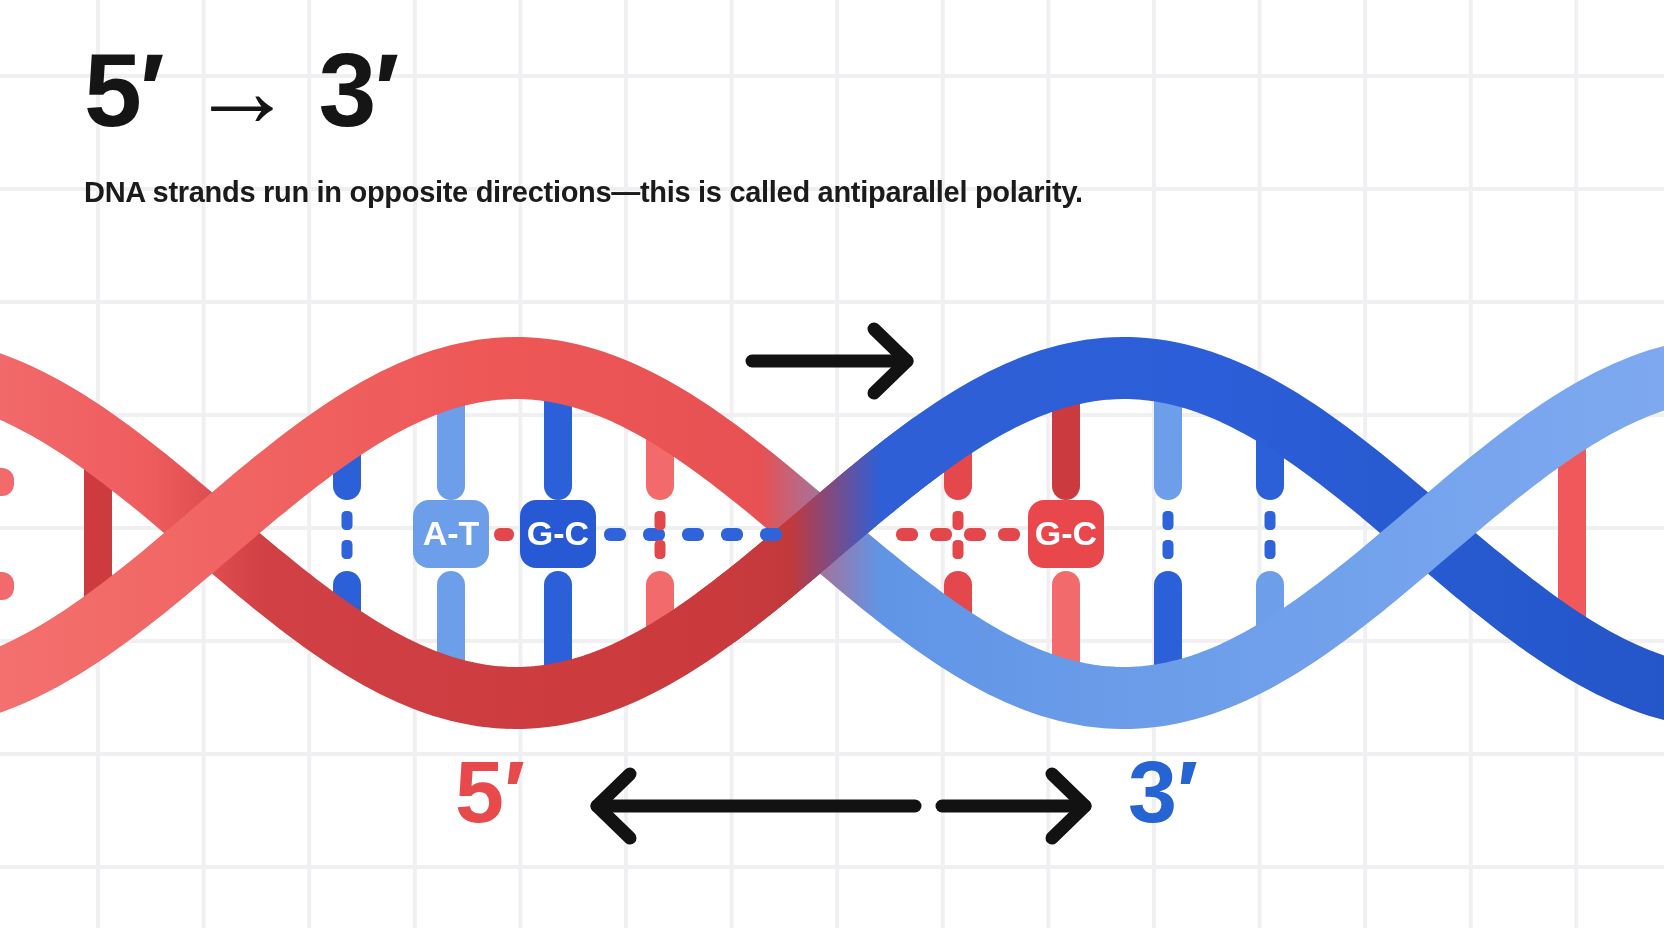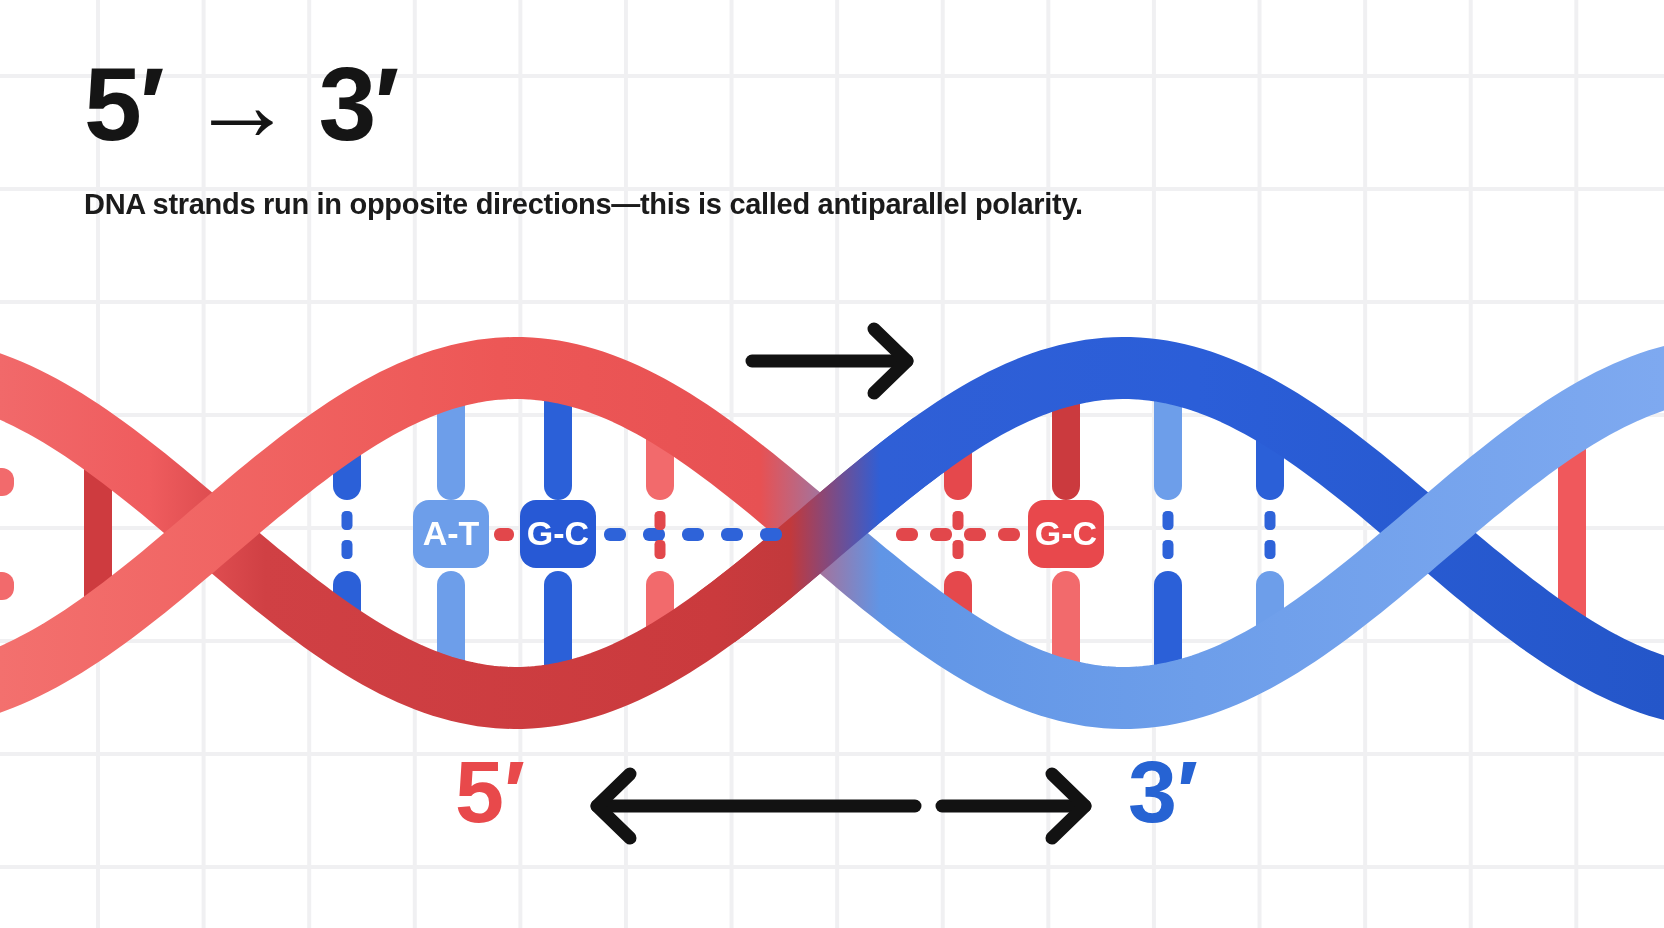--- a/index.html
+++ b/index.html
@@ -8,26 +8,26 @@
     font-family:"Liberation Sans", sans-serif;
     background-color:#ffffff;
     background-image:
       linear-gradient(to right, #f0f0f2 0, #f0f0f2 4px, rgba(0,0,0,0) 4px),
       linear-gradient(to bottom, #f0f0f2 0, #f0f0f2 4px, rgba(0,0,0,0) 4px);
     background-size:105.6px 113px;
     background-position:96px 74px;
   }
   #helix{position:absolute;left:0;top:0;}
   .title{
-    position:absolute;left:84px;top:50px;
+    position:absolute;left:84px;top:36px;
     font-size:104px;font-weight:800;letter-spacing:-2px;
     color:#151515;line-height:1.05;white-space:nowrap;
   }
   .subtitle{
-    position:absolute;left:84px;top:188px;
+    position:absolute;left:84px;top:176px;
     font-size:29px;font-weight:700;letter-spacing:-0.3px;
     color:#1b1b1b;white-space:nowrap;
   }
   .end-label{
     position:absolute;top:748px;
     font-size:88px;font-weight:800;line-height:1;white-space:nowrap;
   }
   .end-label.five{left:455px;color:#E8494B;}
   .end-label.three{left:1128px;color:#2663D3;}
 </style>

